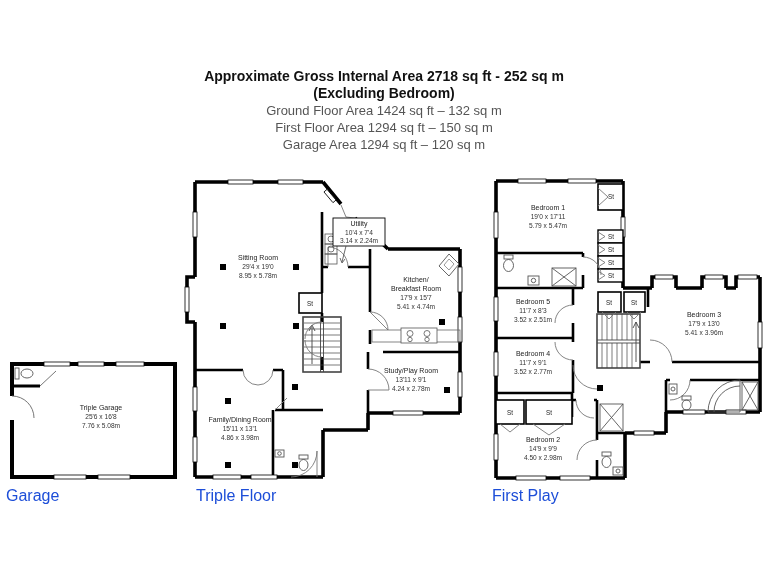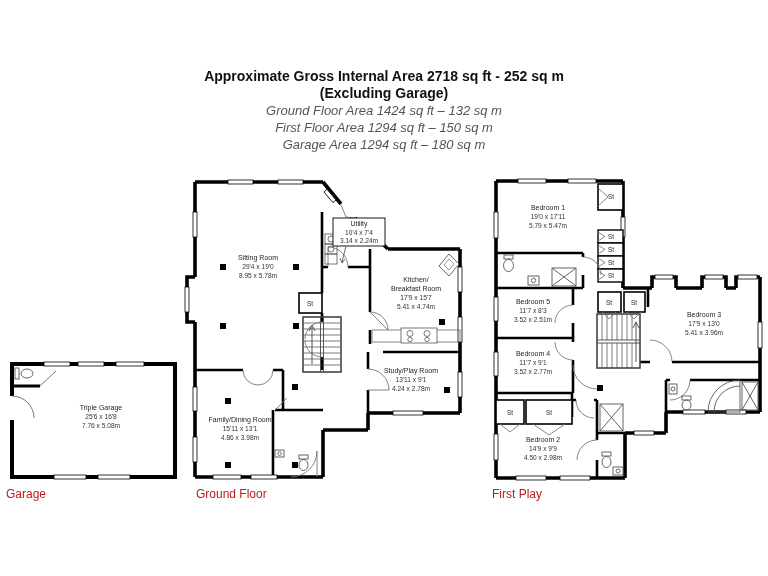--- a/index.html
+++ b/index.html
@@ -1,36 +1,36 @@
 <!DOCTYPE html>
 <html><head>
 <meta charset="utf-8">
 <style>
   html,body{margin:0;padding:0;background:#ffffff;}
   body{width:768px;height:576px;position:relative;overflow:hidden;
        font-family:"Liberation Sans",sans-serif;color:#1a1a1a;}
   .header{position:absolute;top:68px;left:0;width:768px;text-align:center;line-height:17px;}
   .header .bold{font-weight:bold;font-size:14px;color:#111;}
-  .header .sub{font-size:13px;color:#555;font-style:italic;}
-  .floor-label{position:absolute;font-size:12px;color:#b91c1c;}
+  .header .sub{font-size:13px;color:#555;}
+  .floor-label{position:absolute;font-size:16px;color:#1d4ed8;}
   .plan{position:absolute;}
   svg text{font-family:"Liberation Sans",sans-serif;fill:#1c1c1c;}
   .rname{font-size:7px;}
   .rdim{font-size:6.6px;fill:#333;}
   .stl{font-size:6.3px;fill:#222;}
 </style>
 </head>
 <body>
 
 <div class="header">
   <div class="bold">Approximate Gross Internal Area 2718 sq ft - 252 sq m</div>
-  <div class="bold">(Excluding Garage)</div>
+  <div class="bold">(Excluding Bedroom)</div>
   <div class="sub">Ground Floor Area 1424 sq ft – 132 sq m</div>
   <div class="sub">First Floor Area 1294 sq ft – 150 sq m</div>
-  <div class="sub">Garage Area 1294 sq ft – 180 sq m</div>
+  <div class="sub">Garage Area 1294 sq ft – 120 sq m</div>
 </div>
 
 <svg class="plan" style="left:6px;top:358px" width="175" height="128" viewBox="0 0 175 128">
   <g stroke="#000" stroke-width="4" fill="none">
     <path d="M 6,6 H 169 V 119 H 6 Z"></path>
     <path d="M 6,28 H 34" stroke-width="3"></path>
   </g>
   <g fill="#fff" stroke="#000" stroke-width="0.8">
     <rect x="38" y="4" width="26" height="4"></rect>
       <rect x="72" y="4" width="26" height="4"></rect>
@@ -287,14 +287,14 @@
     <text class="rname" x="55" y="270">Bedroom 2</text>
     <text class="rdim" x="55" y="279">14'9 x 9'9</text>
     <text class="rdim" x="55" y="288">4.50 x 2.98m</text>
     <text class="rname" x="216" y="145">Bedroom 3</text>
     <text class="rdim" x="216" y="154">17'9 x 13'0</text>
     <text class="rdim" x="216" y="163">5.41 x 3.96m</text>
   </g>
 </svg>
 
 <div class="floor-label" style="left:6px;top:487px">Garage</div>
-<div class="floor-label" style="left:196px;top:487px">Ground Floor</div>
+<div class="floor-label" style="left:196px;top:487px">Triple Floor</div>
 <div class="floor-label" style="left:492px;top:487px">First Play</div>
 
 </body></html>

